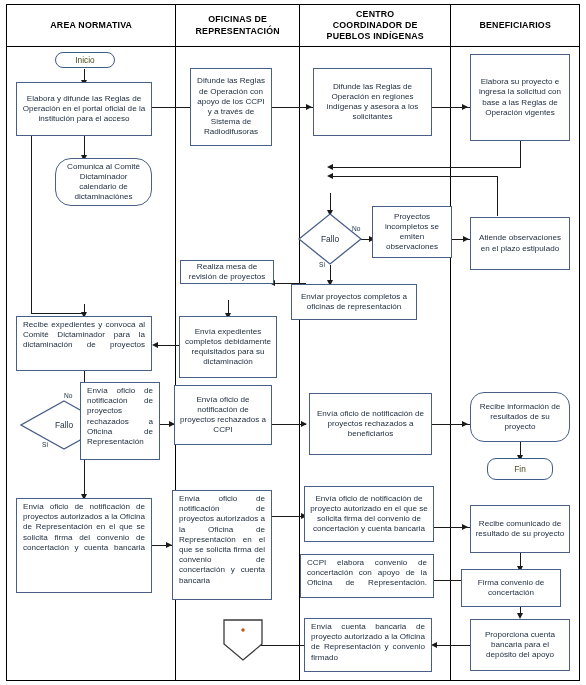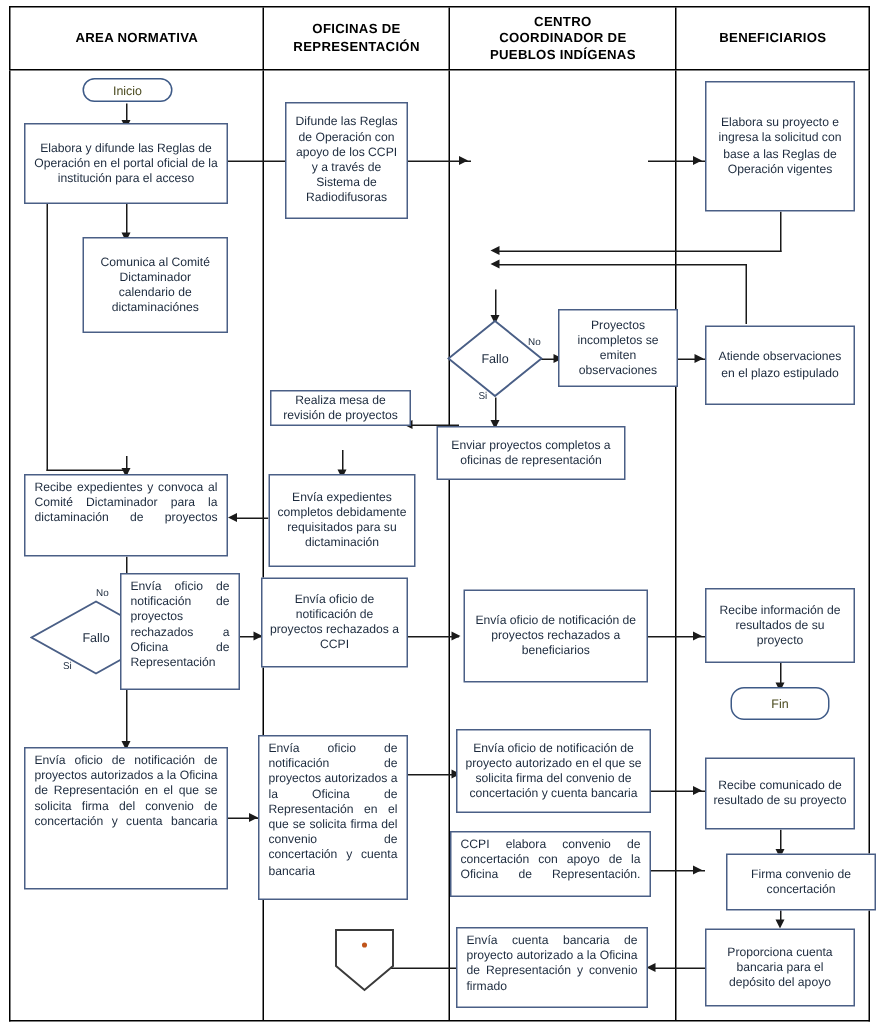--- a/index.html
+++ b/index.html
@@ -258,21 +258,21 @@
   <div class="arw arw-l" style="left:247px;top:641.5px;"></div>
 
   <div class="term" style="left:55px;top:52px;width:60px;height:16px;">
     <span>Inicio</span>
   </div>
 
   <div class="node" style="left:16px;top:82px;width:136px;height:54px;">
     <span>Elabora y difunde las Reglas de Operación en el portal oficial de la institución para el acceso</span>
   </div>
 
-  <div class="node" style="left:55px;top:158px;width:97px;height:64px;">
+  <div class="node" style="left:55px;top:158px;width:97px;height:48px;border-radius:16px;">
     <span>Comunica al Comité Dictaminador calendario de dictaminaciónes</span>
   </div>
 
   <div class="node just" style="left:16px;top:316px;width:136px;height:55px;">
     <span>Recibe expedientes y convoca al Comité Dictaminador para la dictaminación de proyectos</span>
   </div>
 
   <div class="dia-wrap" style="left:20px;top:400px;width:88px;height:50px;">
     <svg class="dshape" viewBox="0 0 88 50" preserveAspectRatio="none">
       <polygon points="44,1 87,25 44,49 1,25" fill="#ffffff" stroke="#4a5f86" stroke-width="1.3"></polygon>
@@ -310,20 +310,23 @@
     <span>Envía oficio de notificación de proyectos autorizados a la Oficina de Representación en el que se solicita firma del convenio de concertación y cuenta bancaria</span>
   </div>
 
   <div class="pent" style="left:222px;top:618px;width:42px;height:44px;">
     <svg viewBox="0 0 42 44" width="42" height="44">
       <polygon points="2,2 40,2 40,26 21,42 2,26" fill="#ffffff" stroke="#3a3a3a" stroke-width="1.3"></polygon>
       <circle cx="21" cy="12" r="1.7" fill="#c0541a"></circle>
     </svg>
   </div>
 
+  <div class="node" style="left:313px;top:68px;width:119px;height:68px;">
+    <span>Difunde las Reglas de Operación en regiones indígenas y asesora a los solicitantes</span>
+  </div>
 
 
   <div class="dia-wrap" style="left:298px;top:213px;width:64px;height:52px;">
     <svg class="dshape" viewBox="0 0 64 52" preserveAspectRatio="none">
       <polygon points="32,1 63,26 32,51 1,26" fill="#ffffff" stroke="#4a5f86" stroke-width="1.3"></polygon>
     </svg>
     <div class="dlabel">Fallo</div>
   </div>
   <div class="elbl" style="left:352px;top:225px;">No</div>
   <div class="elbl" style="left:319px;top:261px;">Si</div>
@@ -353,33 +356,33 @@
   </div>
 
   <div class="node" style="left:470px;top:54px;width:100px;height:87px;">
     <span>Elabora su proyecto e ingresa la solicitud con base a las Reglas de Operación vigentes</span>
   </div>
 
   <div class="node" style="left:470px;top:207px;width:100px;height:53px;margin-top:10px;">
     <span>Atiende observaciones en el plazo estipulado</span>
   </div>
 
-  <div class="node" style="left:470px;top:392px;width:100px;height:50px;">
+  <div class="node" style="left:470px;top:392px;width:100px;height:50px;border-radius:14px;">
     <span>Recibe información de resultados de su proyecto</span>
   </div>
 
   <div class="term" style="left:487px;top:458px;width:66px;height:22px;">
     <span>Fin</span>
   </div>
 
   <div class="node" style="left:470px;top:505px;width:100px;height:48px;">
     <span>Recibe comunicado de resultado de su proyecto</span>
   </div>
 
-  <div class="node" style="left:484px;top:569px;width:100px;height:38px;">
+  <div class="node" style="left:461px;top:569px;width:100px;height:38px;">
     <span>Firma convenio de concertación</span>
   </div>
 
   <div class="node" style="left:470px;top:619px;width:100px;height:52px;">
     <span>Proporciona cuenta bancaria para el depósito del apoyo</span>
   </div>
 
 </div>
 
 </body></html>

